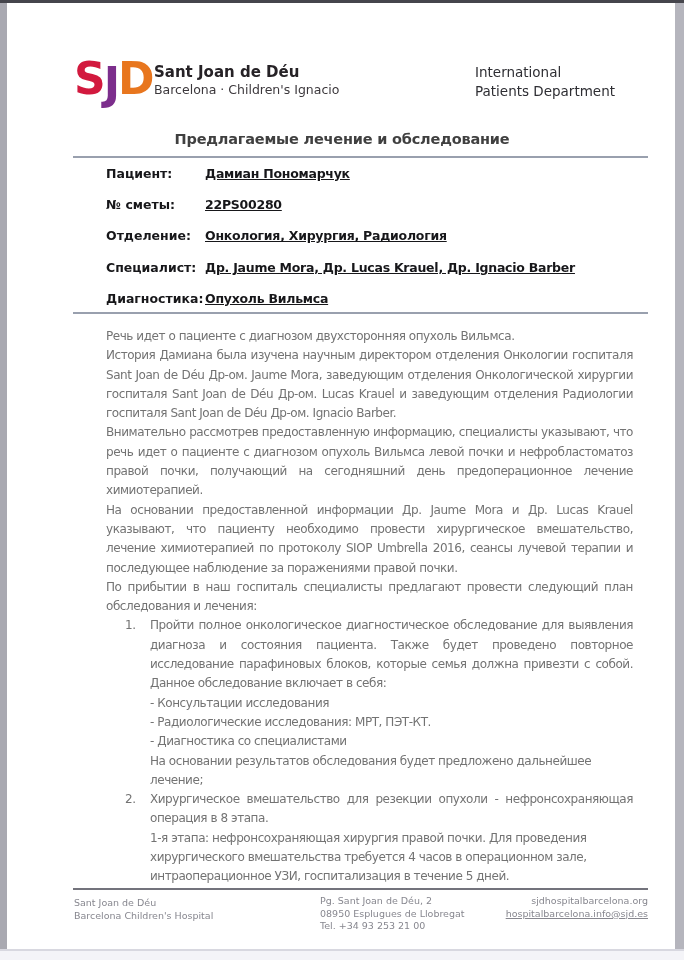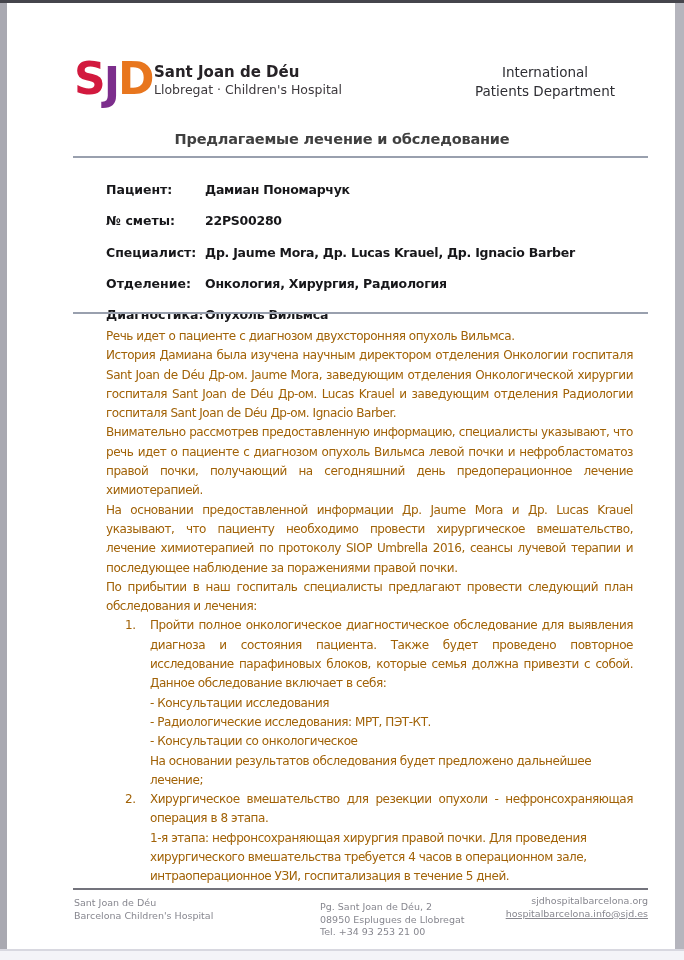--- a/index.html
+++ b/index.html
@@ -15,99 +15,99 @@
   .edge-bottom{position:absolute;left:0;right:0;bottom:0;height:9px;background:#f4f4f8;border-top:2px solid #d8d8e0;z-index:5;}
 
   
   .header{position:absolute;top:56px;left:74px;right:40px;height:56px;}
   .logo{position:absolute;left:0;top:0;display:flex;}
   .logo-letter{font-size:44px;font-weight:bold;line-height:46px;letter-spacing:-2px;}
   .logo-letter.j{transform:translateY(5px);}
   .logo-text{position:absolute;left:80px;top:7px;}
   .hospital-name{font-size:15px;font-weight:bold;color:#262226;line-height:19px;}
   .hospital-sub{font-size:12.5px;color:#3c383c;line-height:16px;}
-  .dept{position:absolute;left:401px;top:7px;font-size:13.5px;color:#2e2e33;line-height:19px;text-align:center;}
+  .dept{position:absolute;left:401px;top:7px;font-size:13.5px;color:#2e2e33;line-height:19px;}
 
   
   .title{position:absolute;top:131px;left:0;width:100%;text-align:center;
          font-size:14.5px;font-weight:bold;color:#404040;letter-spacing:-0.2px;}
   .rule{position:absolute;left:73px;width:575px;height:2px;background:#99a0ae;}
   .rule-1{top:156px;}
   .rule-2{top:312px;}
 
   
   .info{position:absolute;top:166px;left:106px;width:542px;}
-  .info-row{display:flex;height:31.2px;align-items:flex-end;}
+  .info-row{display:flex;height:31.2px;align-items:flex-start;}
   .info-label{width:99px;flex:none;font-weight:bold;font-size:12.5px;color:#17171a;}
-  .info-value{font-weight:bold;font-size:12.5px;color:#17171a;letter-spacing:-0.25px;}
+  .info-value{font-weight:bold;font-size:12.5px;color:#17171a;letter-spacing:-0.25px;text-decoration:underline;}
 
   
   .bodytext{position:absolute;top:327px;left:106px;width:527px;
-            font-size:12px;line-height:19.3px;color:#a16207;
+            font-size:12px;line-height:19.3px;color:#737373;
             letter-spacing:-0.45px;text-align:justify;}
   .bodytext p{margin:0;}
   .list-item{display:flex;}
   .li-num{flex:none;width:44px;padding-left:19px;box-sizing:border-box;text-align:left;}
   .li-content{flex:1;min-width:0;}
   .li-text{text-align:justify;}
   .li-sub{text-align:left;}
 
   
   .footer-rule{position:absolute;top:888px;left:73px;width:575px;height:2px;background:#73737c;}
   .footer{position:absolute;top:894px;left:74px;right:36px;height:50px;
           font-size:9.5px;line-height:12.5px;color:#87878f;}
   .f-left{position:absolute;left:0;top:3px;}
-  .f-mid{position:absolute;left:246px;top:7px;}
+  .f-mid{position:absolute;left:246px;top:1px;}
   .f-right{position:absolute;right:0;top:1px;text-align:right;}
   .f-right .email{text-decoration:underline;}
 </style>
 </head>
 <body>
 
 <div class="photo">
   <div class="edge-top"></div>
   <div class="edge-left"></div>
   <div class="edge-right"></div>
   <div class="edge-bottom"></div>
 
   <div class="header">
     <div class="logo">
       <span class="logo-letter s" style="color: rgb(210, 25, 62);">S</span>
       <span class="logo-letter j" style="color: rgb(124, 46, 140);">J</span>
       <span class="logo-letter d" style="color: rgb(232, 118, 30);">D</span>
     </div>
     <div class="logo-text">
       <div class="hospital-name">Sant Joan de Déu</div>
-      <div class="hospital-sub">Llobregat · Children's Hospital</div>
+      <div class="hospital-sub">Barcelona · Children's Ignacio</div>
     </div>
     <div class="dept">
       <div>International</div>
       <div>Patients Department</div>
     </div>
   </div>
 
   <div class="title">Предлагаемые лечение и обследование</div>
   <div class="rule rule-1"></div>
 
   <div class="info">
     <div class="info-row">
       <div class="info-label">Пациент:</div>
       <div class="info-value">Дамиан Пономарчук</div>
     </div>
     <div class="info-row">
       <div class="info-label">№ сметы:</div>
       <div class="info-value">22PS00280</div>
     </div>
     <div class="info-row">
+      <div class="info-label">Отделение:</div>
+      <div class="info-value">Онкология, Хирургия, Радиология</div>
+    </div>
+    <div class="info-row">
       <div class="info-label">Специалист:</div>
       <div class="info-value">Др. Jaume Mora, Др. Lucas Krauel, Др. Ignacio Barber</div>
-    </div>
-    <div class="info-row">
-      <div class="info-label">Отделение:</div>
-      <div class="info-value">Онкология, Хирургия, Радиология</div>
     </div>
     <div class="info-row">
       <div class="info-label">Диагностика:</div>
       <div class="info-value">Опухоль Вильмса</div>
     </div>
   </div>
 
   <div class="rule rule-2"></div>
 
   <div class="bodytext">
@@ -116,21 +116,21 @@
     <p>Внимательно рассмотрев предоставленную информацию, специалисты указывают, что речь идет о пациенте с диагнозом опухоль Вильмса левой почки и нефробластоматоз правой почки, получающий на сегодняшний день предоперационное лечение химиотерапией.</p>
     <p>На основании предоставленной информации Др. Jaume Mora и Др. Lucas Krauel указывают, что пациенту необходимо провести хирургическое вмешательство, лечение химиотерапией по протоколу SIOP Umbrella 2016, сеансы лучевой терапии и последующее наблюдение за поражениями правой почки.</p>
     <p>По прибытии в наш госпиталь специалисты предлагают провести следующий план обследования и лечения:</p>
 
     <div class="list-item">
       <div class="li-num">1.</div>
       <div class="li-content">
         <div class="li-text">Пройти полное онкологическое диагностическое обследование для выявления диагноза и состояния пациента. Также будет проведено повторное исследование парафиновых блоков, которые семья должна привезти с собой. Данное обследование включает в себя:</div>
         <div class="li-sub">- Консультации исследования</div>
         <div class="li-sub">- Радиологические исследования: МРТ, ПЭТ-КТ.</div>
-        <div class="li-sub">- Консультации со онкологическое</div>
+        <div class="li-sub">- Диагностика со специалистами</div>
         <div class="li-sub">На основании результатов обследования будет предложено дальнейшее лечение;</div>
       </div>
     </div>
 
     <div class="list-item">
       <div class="li-num">2.</div>
       <div class="li-content">
         <div class="li-text">Хирургическое вмешательство для резекции опухоли - нефронсохраняющая операция в 8 этапа.</div>
         <div class="li-sub">1-я этапа: нефронсохраняющая хирургия правой почки. Для проведения хирургического вмешательства требуется 4 часов в операционном зале, интраоперационное УЗИ, госпитализация в течение 5 дней.</div>
       </div>

